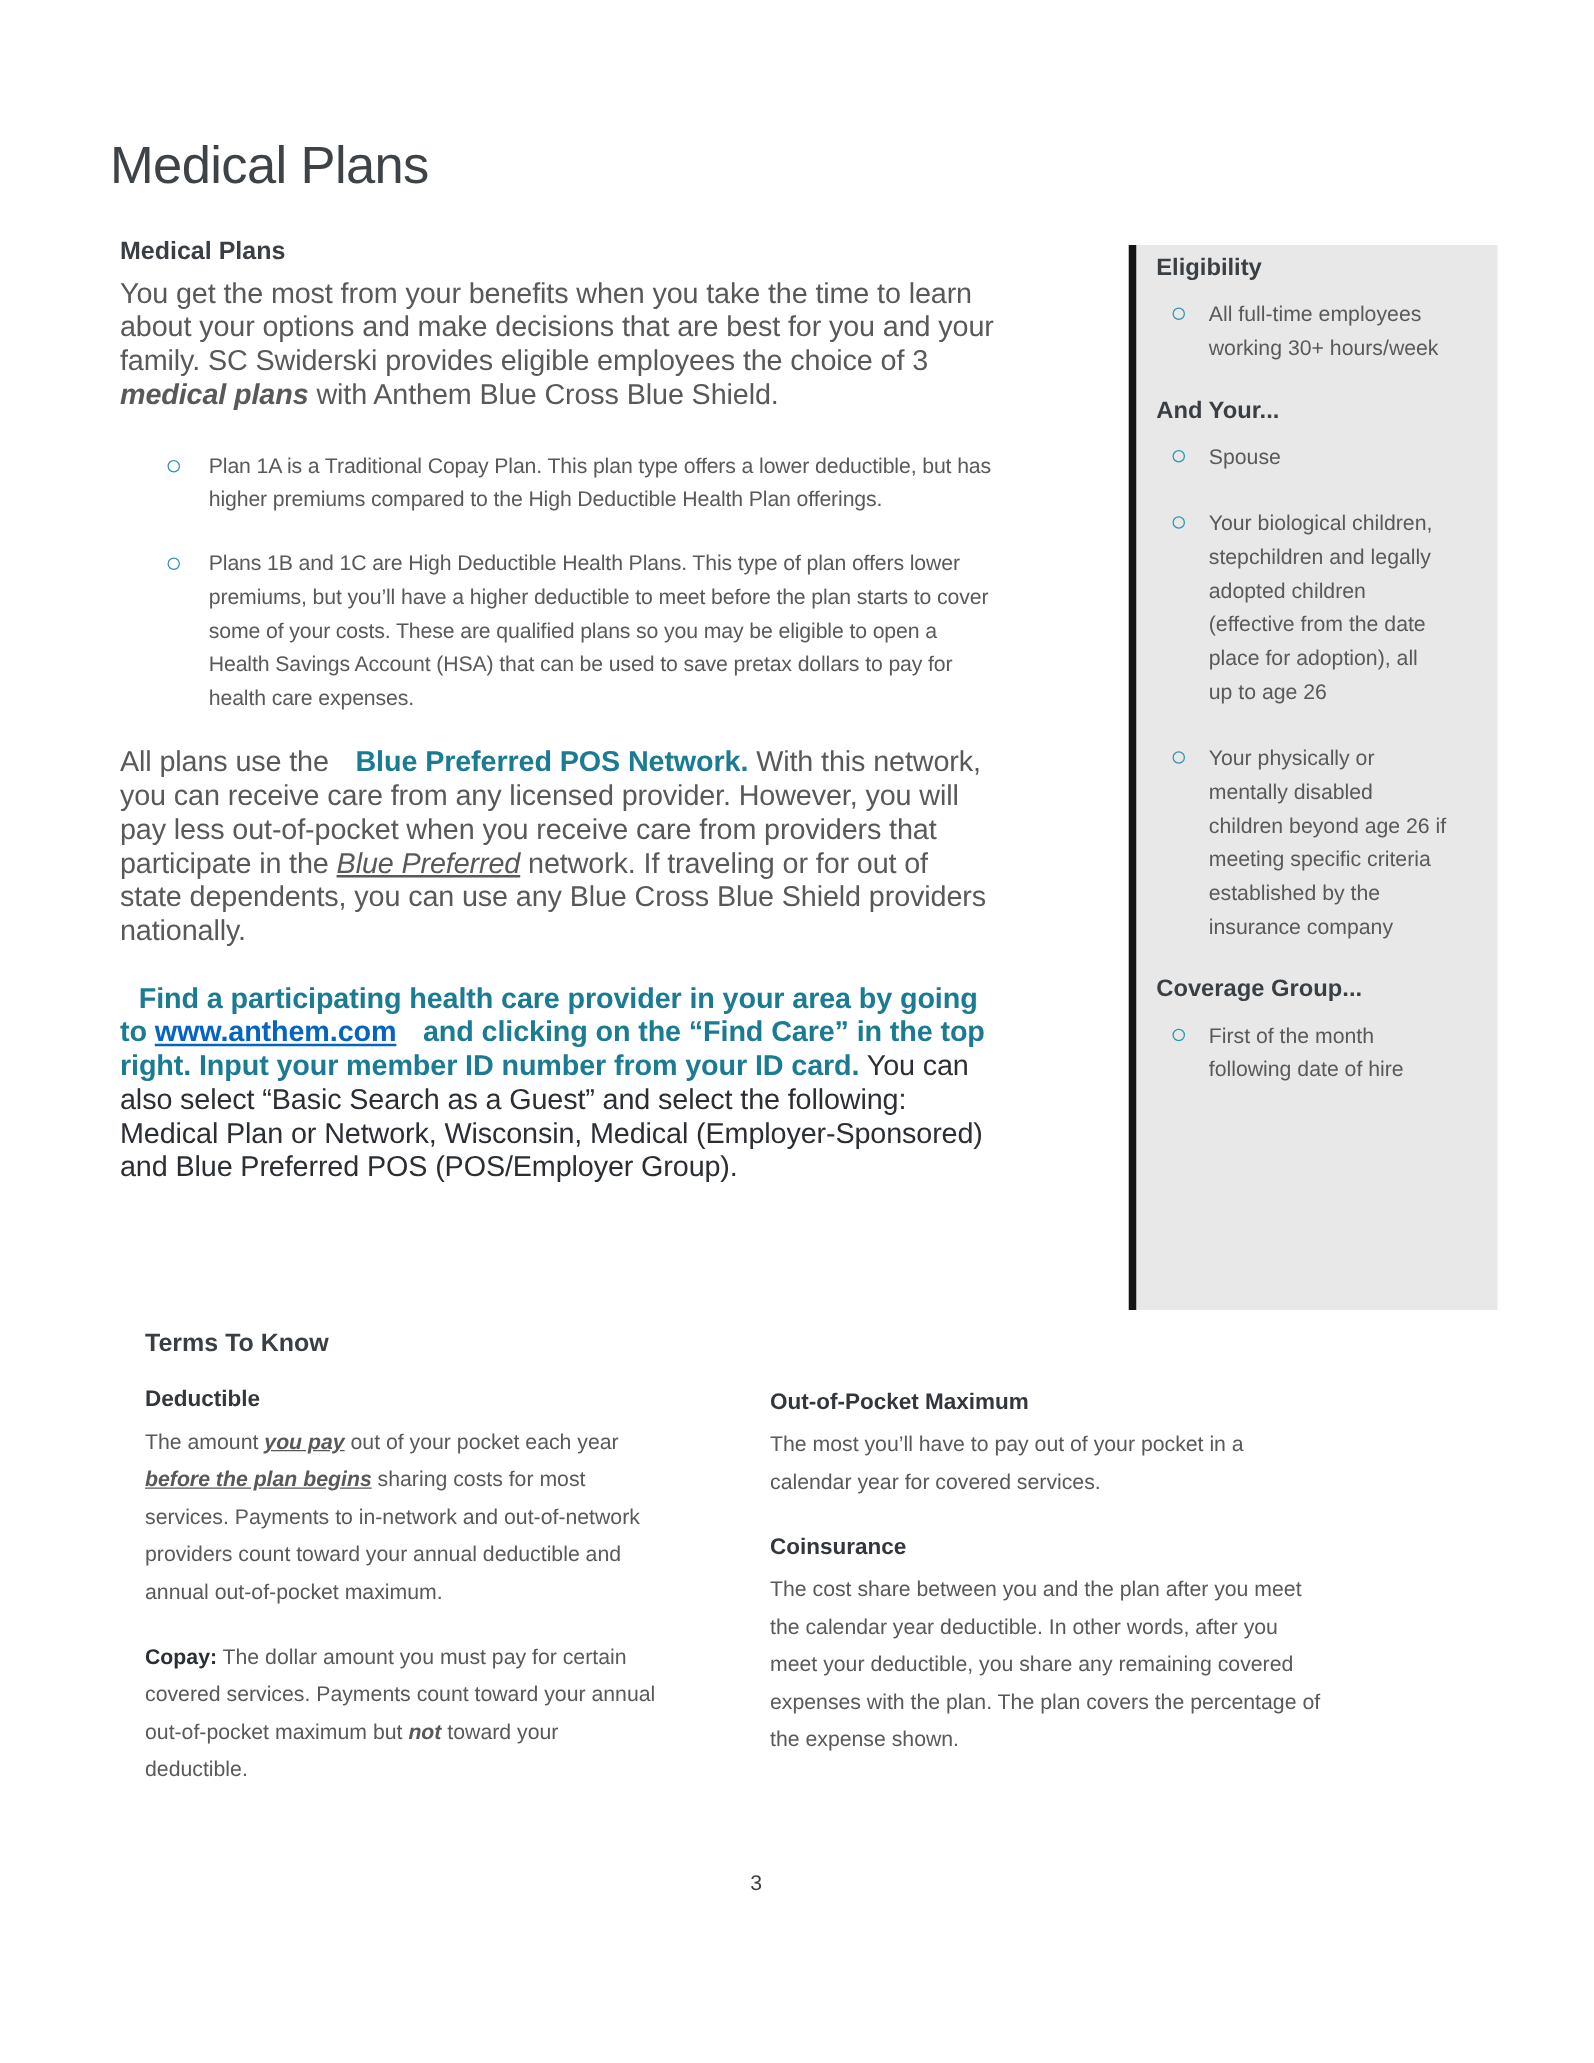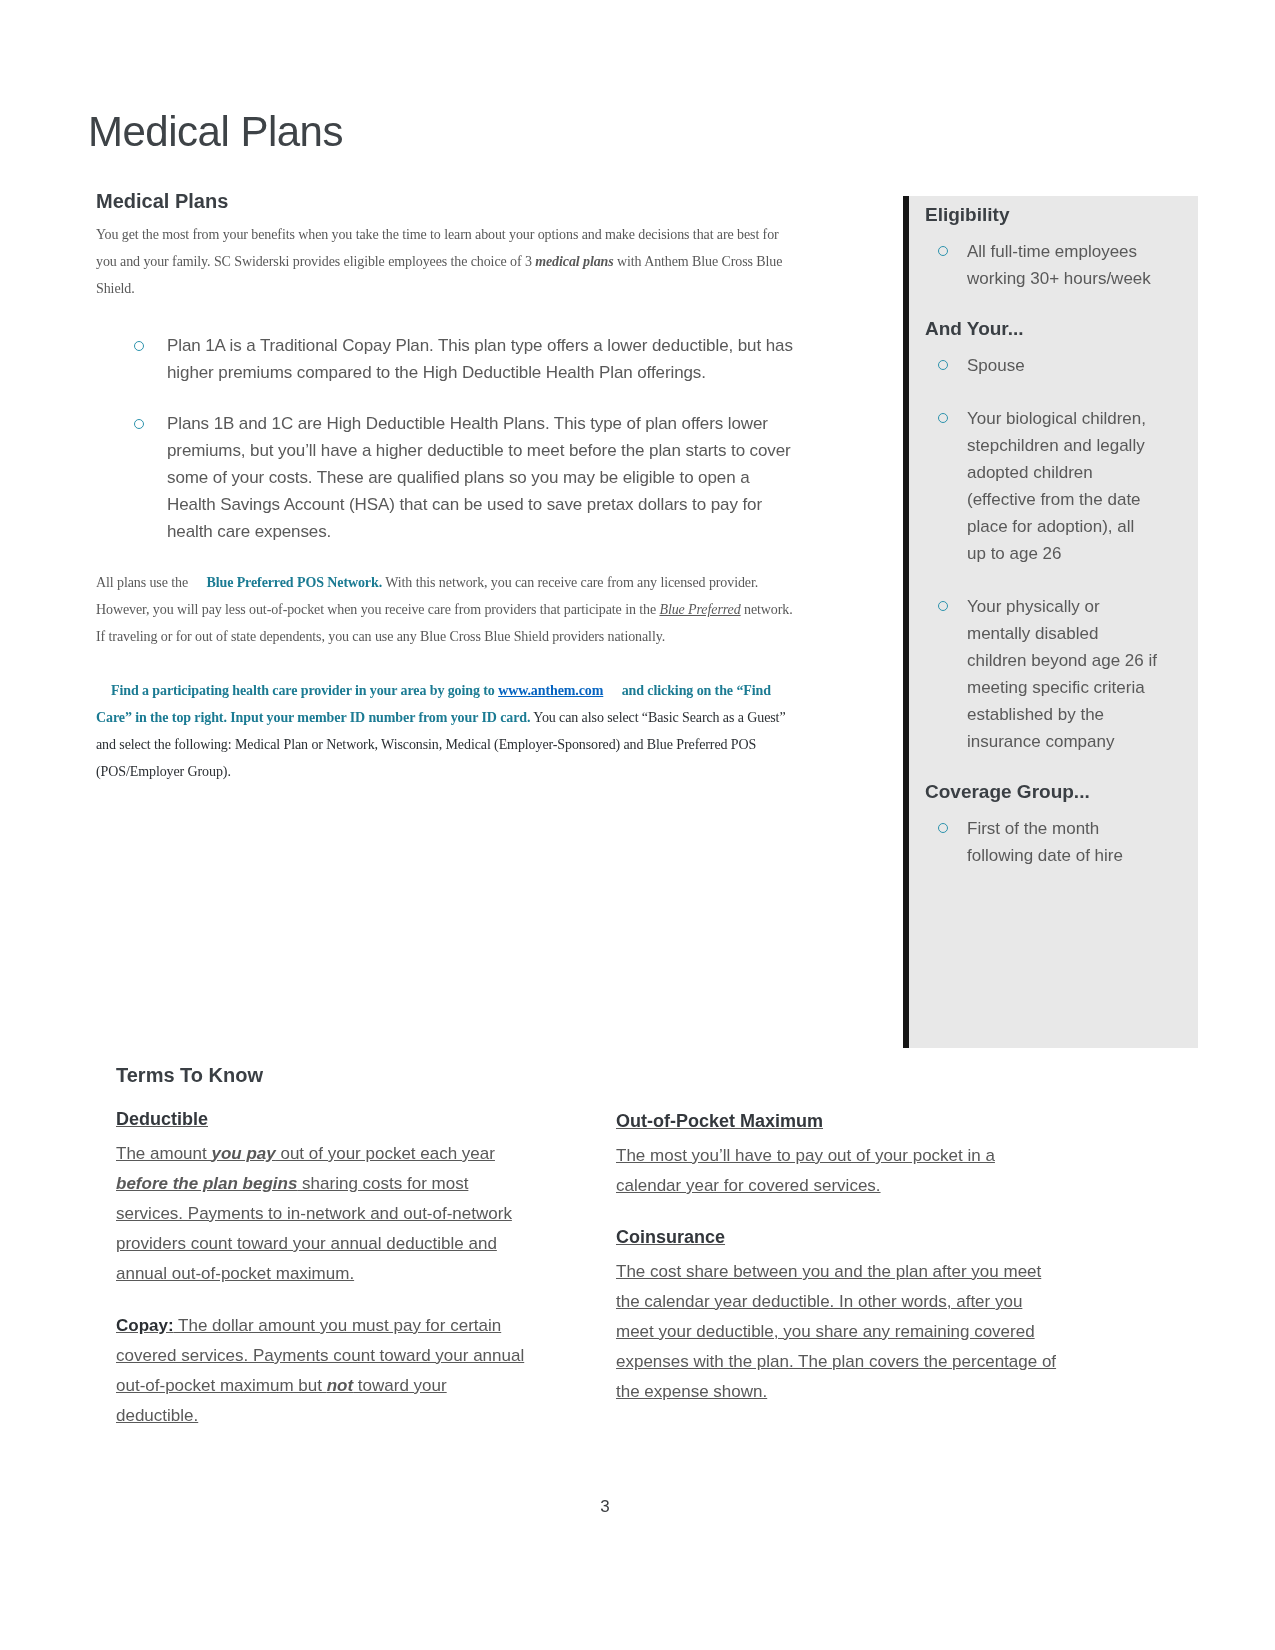--- a/index.html
+++ b/index.html
@@ -19,21 +19,21 @@
     overflow:hidden;
   }
   
   .doc-title{
     position:absolute;left:88px;top:108px;
     font-size:42px;font-weight:400;color:#3e4347;letter-spacing:-0.5px;
   }
   
   .main{position:absolute;left:96px;top:190px;width:700px;}
   .main .sec-h{font-size:20px;font-weight:bold;color:var(--heading_text);margin:0;}
-  .main p{font-size:14px;line-height:27px;margin:0;letter-spacing:-0.1px;font-family:Liberation Serif, serif;}
+  .main p{font-size:23px;line-height:27px;margin:0;letter-spacing:-0.1px;}
   .p-intro{margin-top:8px !important;}
   .blist{margin-top:30px;padding-left:38px;}
   .li-row{display:flex;margin-bottom:24px;}
   .ring{
     flex:0 0 auto;width:8px;height:8px;border:1.5px solid var(--bullet);
     border-radius:50%;margin-top:9px;background:transparent;
   }
   .li-row .li-text{margin-left:23px;font-size:17px;line-height:27px;letter-spacing:-0.1px;}
   .p-network{margin-top:2px !important;}
   .p-find{margin-top:27px !important;}
@@ -54,21 +54,21 @@
   .sb-h{font-size:19px;font-weight:bold;color:var(--heading_text);margin:0 0 12px 0;}
   .sb-h.later{margin-top:0;}
   .sb-li{display:flex;margin:0 0 26px 13px;}
   .sb-li .ring{margin-top:8px;}
   .sb-li .li-text{margin-left:19px;font-size:17px;line-height:27px;width:190px;}
   
   .terms-h{
     position:absolute;left:116px;top:1064px;
     font-size:20px;font-weight:bold;color:var(--heading_text);
   }
-  .terms-col{position:absolute;font-size:17px;line-height:30px;text-decoration:underline;}
+  .terms-col{position:absolute;font-size:17px;line-height:30px;}
   .terms-left{left:116px;top:1104px;width:470px;}
   .terms-right{left:616px;top:1106px;width:455px;}
   .terms-col h3{font-size:18px;font-weight:bold;color:#33373c;margin:0 0 5px 0;}
   .terms-col p{margin:0;width:410px;}
   .terms-right p{width:445px;}
   .p-copay{margin-top:22px !important;}
   .h-coins{margin-top:21px !important;}
   
   .page-num{
     position:absolute;left:0;top:1497px;width:1210px;text-align:center;

